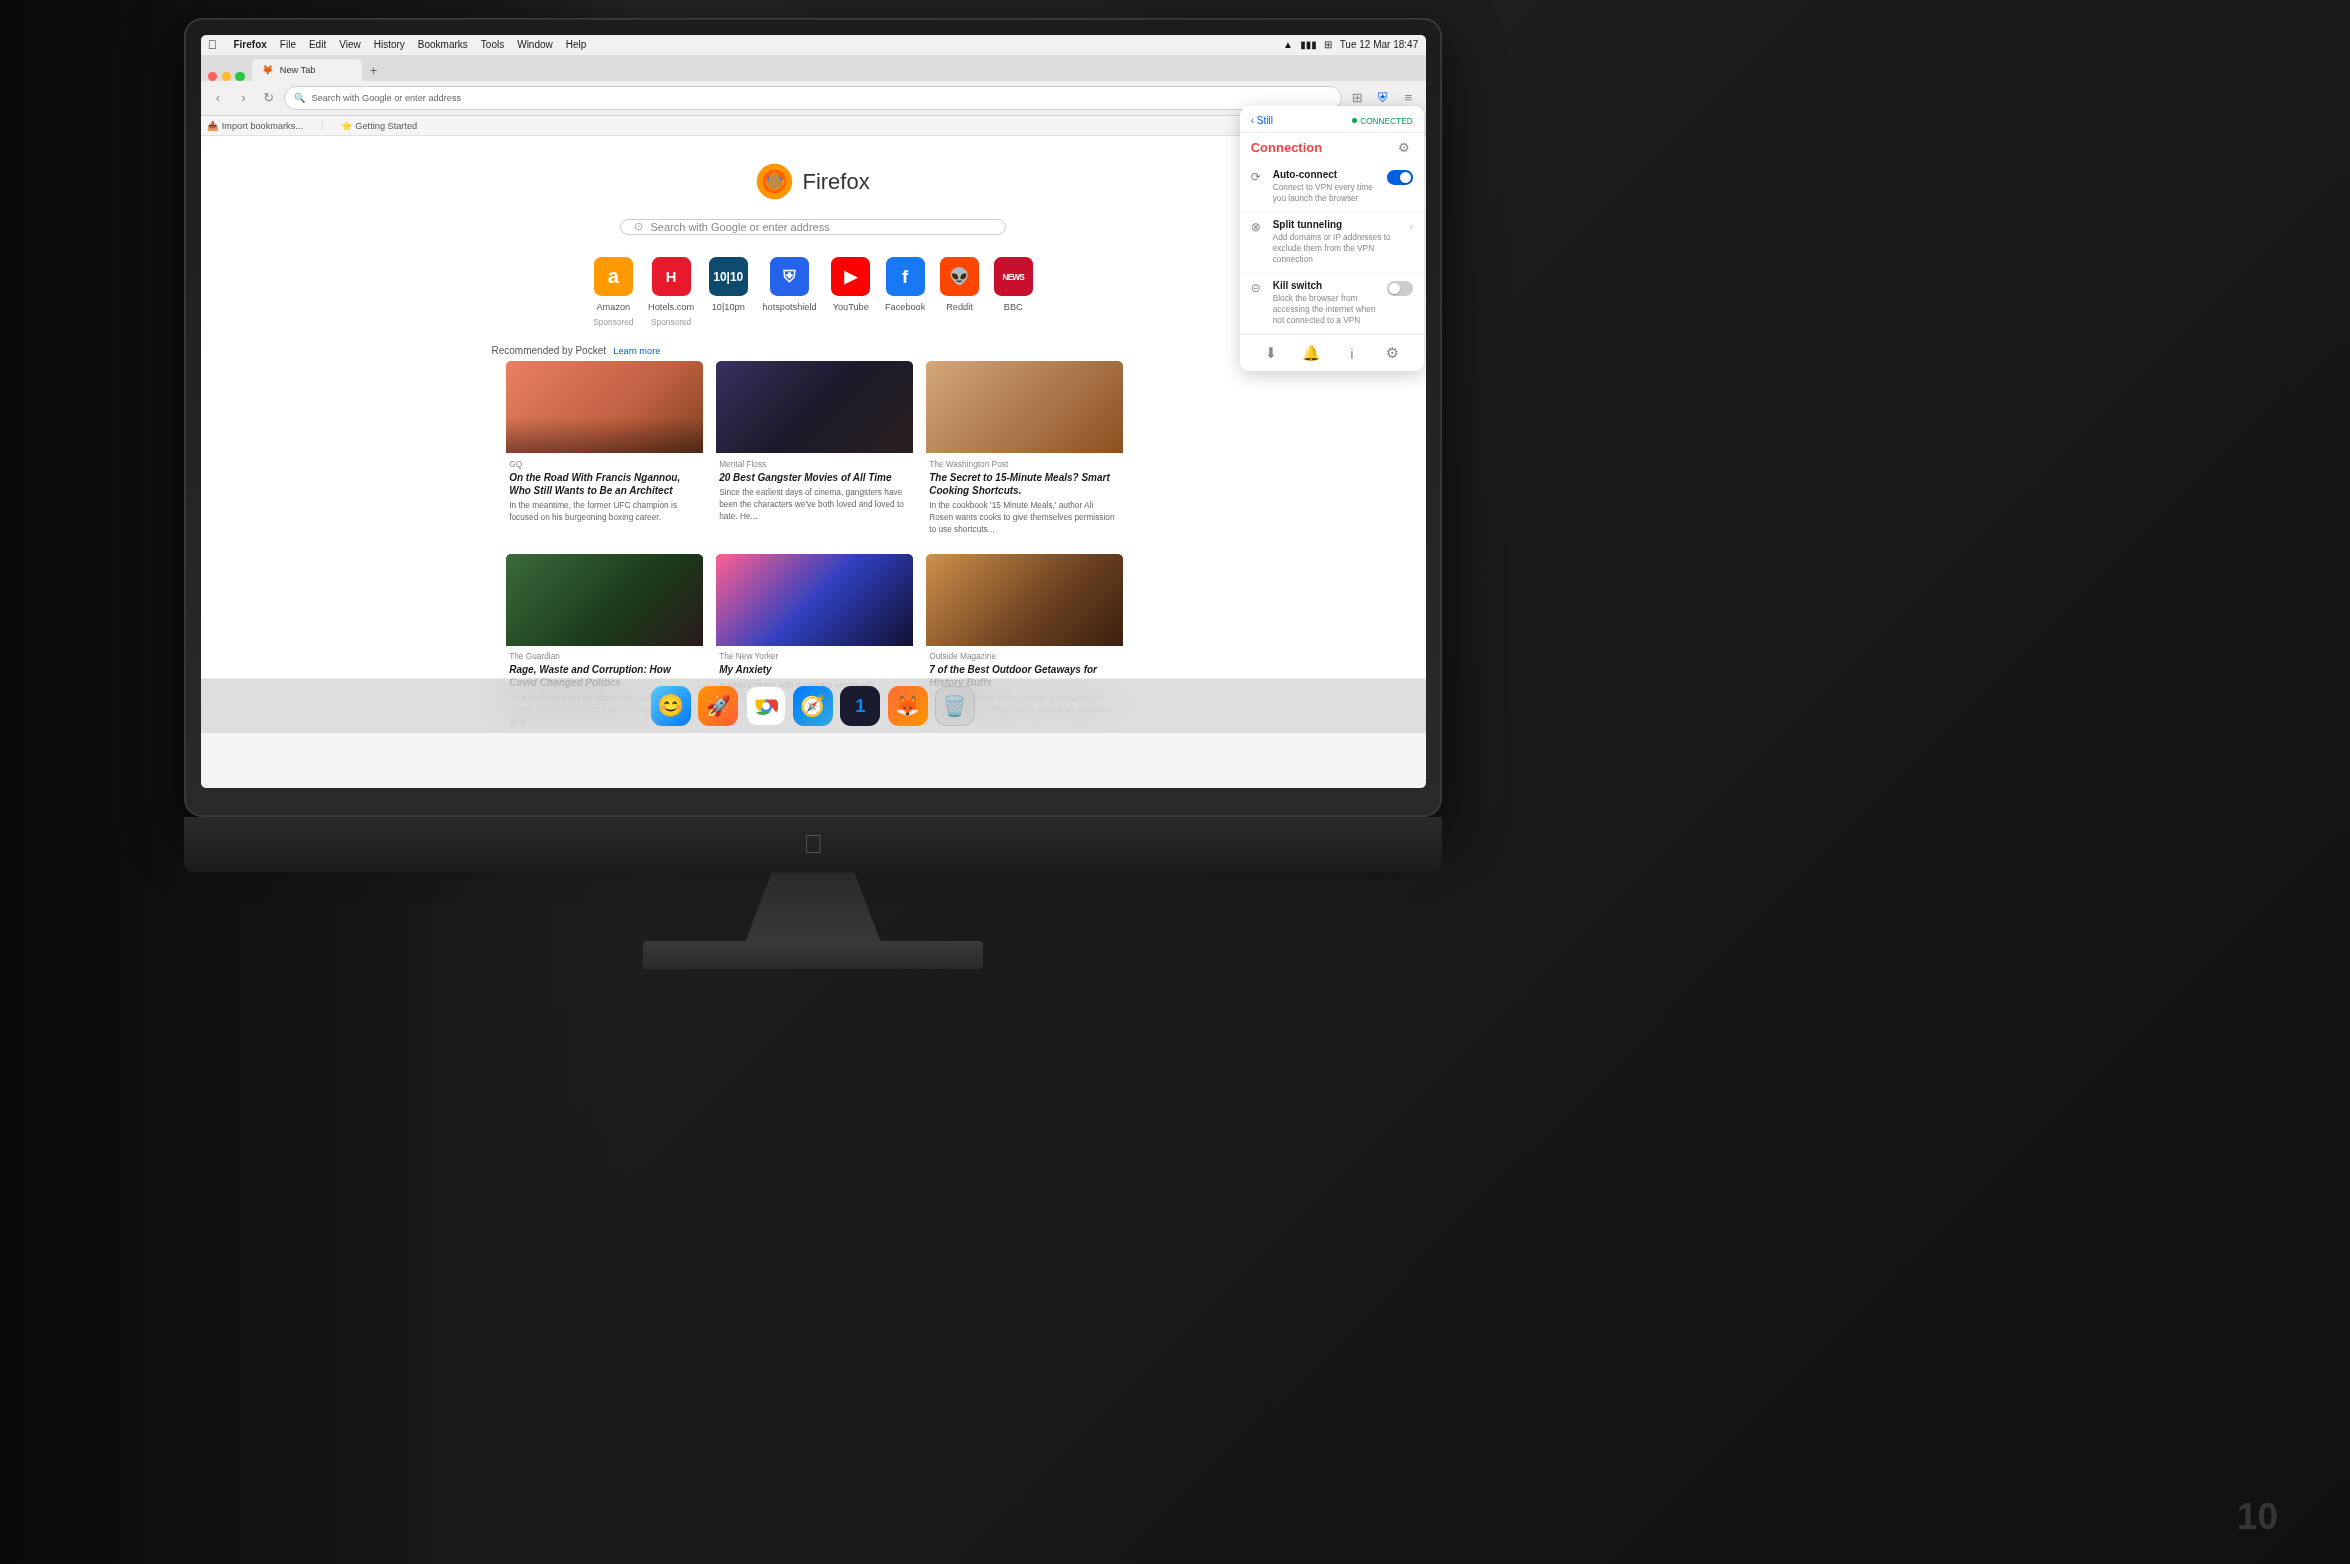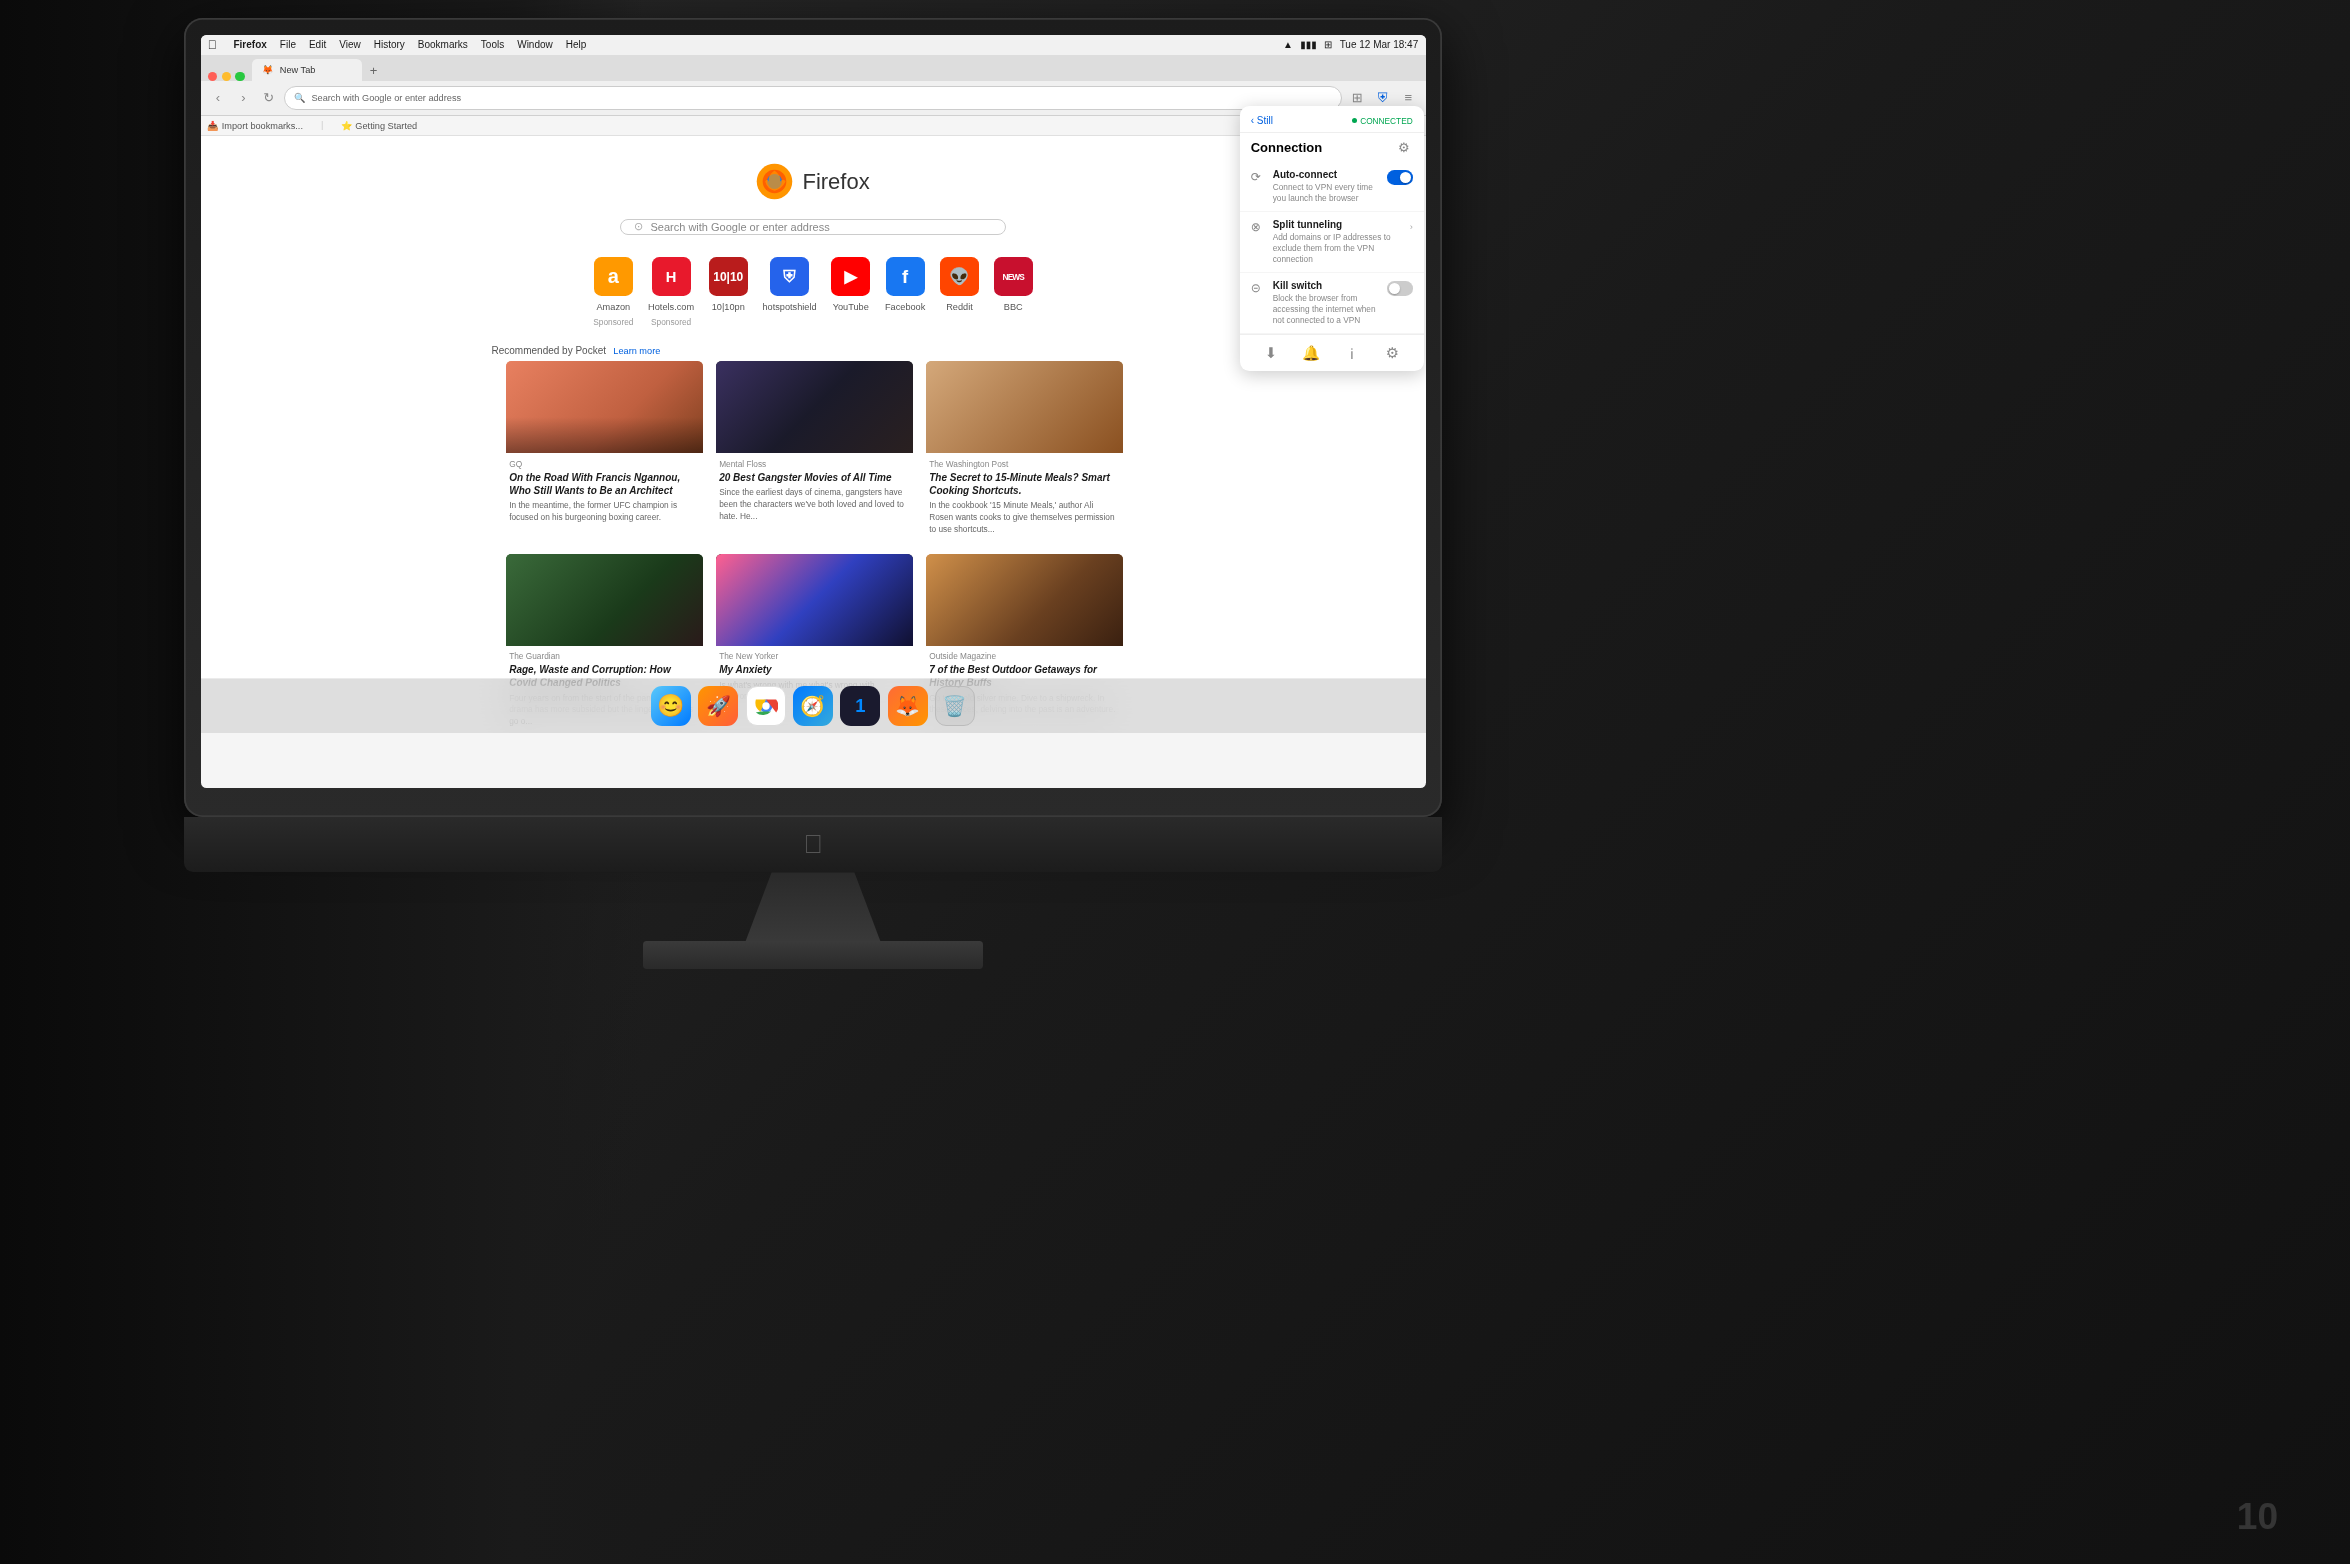--- a/index.html
+++ b/index.html
@@ -478,21 +478,21 @@
     .vpn-title-row {
       display: flex;
       align-items: center;
       justify-content: space-between;
       padding: 7.3px 11px;
     }
 
     .vpn-title {
       font-size: 13px;
       font-weight: 600;
-      color: #000000;
+      color: #ef4444;
     }
 
     .vpn-gear {
       width: 14.7px;
       height: 14.7px;
       color: #888;
       font-size: 13px;
       cursor: pointer;
     }
 
@@ -694,21 +694,21 @@
               <span class="top-site-sublabel">Sponsored</span>
             </div>
 
             <div class="top-site">
               <div class="top-site-icon" style="background:#e8192c;color:white;font-size:14.7px;font-weight:700;">H</div>
               <span class="top-site-label">Hotels.com</span>
               <span class="top-site-sublabel">Sponsored</span>
             </div>
 
             <div class="top-site">
-              <div class="top-site-icon" style="background:#b91c1c;color:white;font-size:12px;font-weight:700;">10|10</div>
+              <div class="top-site-icon" style="background:#0c4a6e;color:white;font-size:12px;font-weight:700;">10|10</div>
               <span class="top-site-label">10|10pn</span>
             </div>
 
             <div class="top-site">
               <div class="top-site-icon" style="background:#2563eb;color:white;font-size:16.5px;">⛨</div>
               <span class="top-site-label">hotspotshield</span>
             </div>
 
             <div class="top-site">
               <div class="top-site-icon" style="background:#ff0000;color:white;font-size:16.5px;">▶</div>

